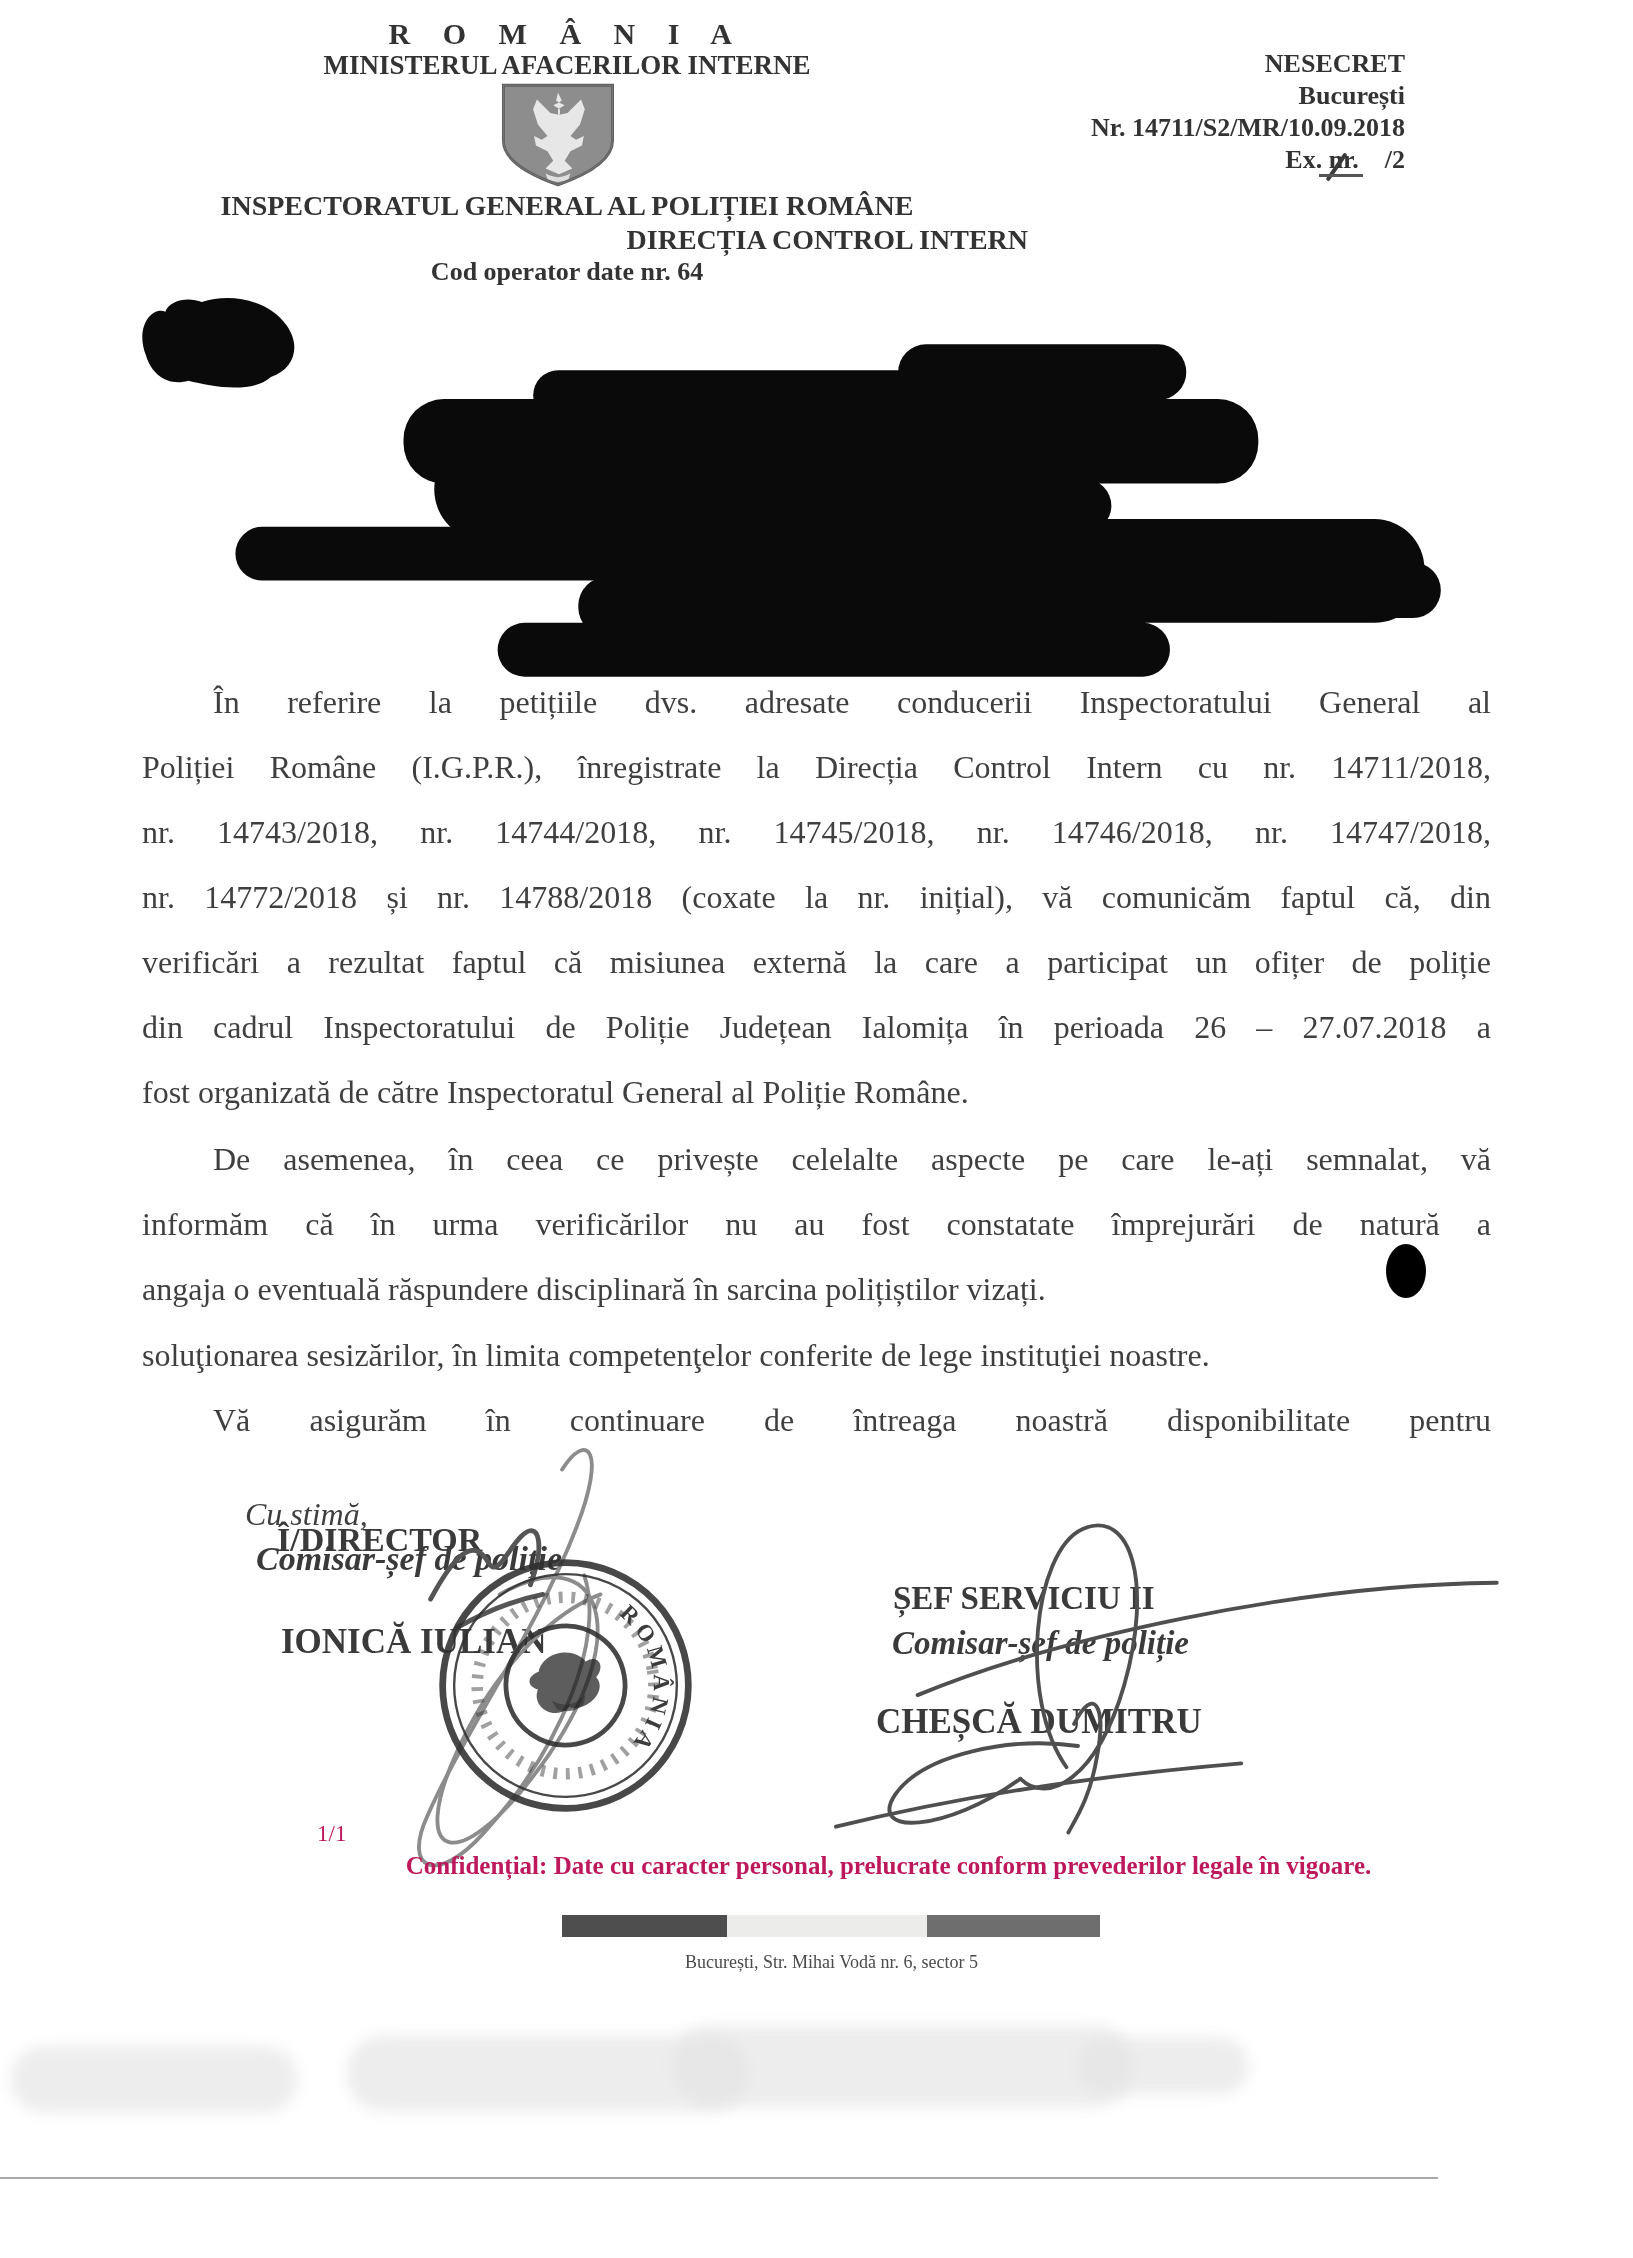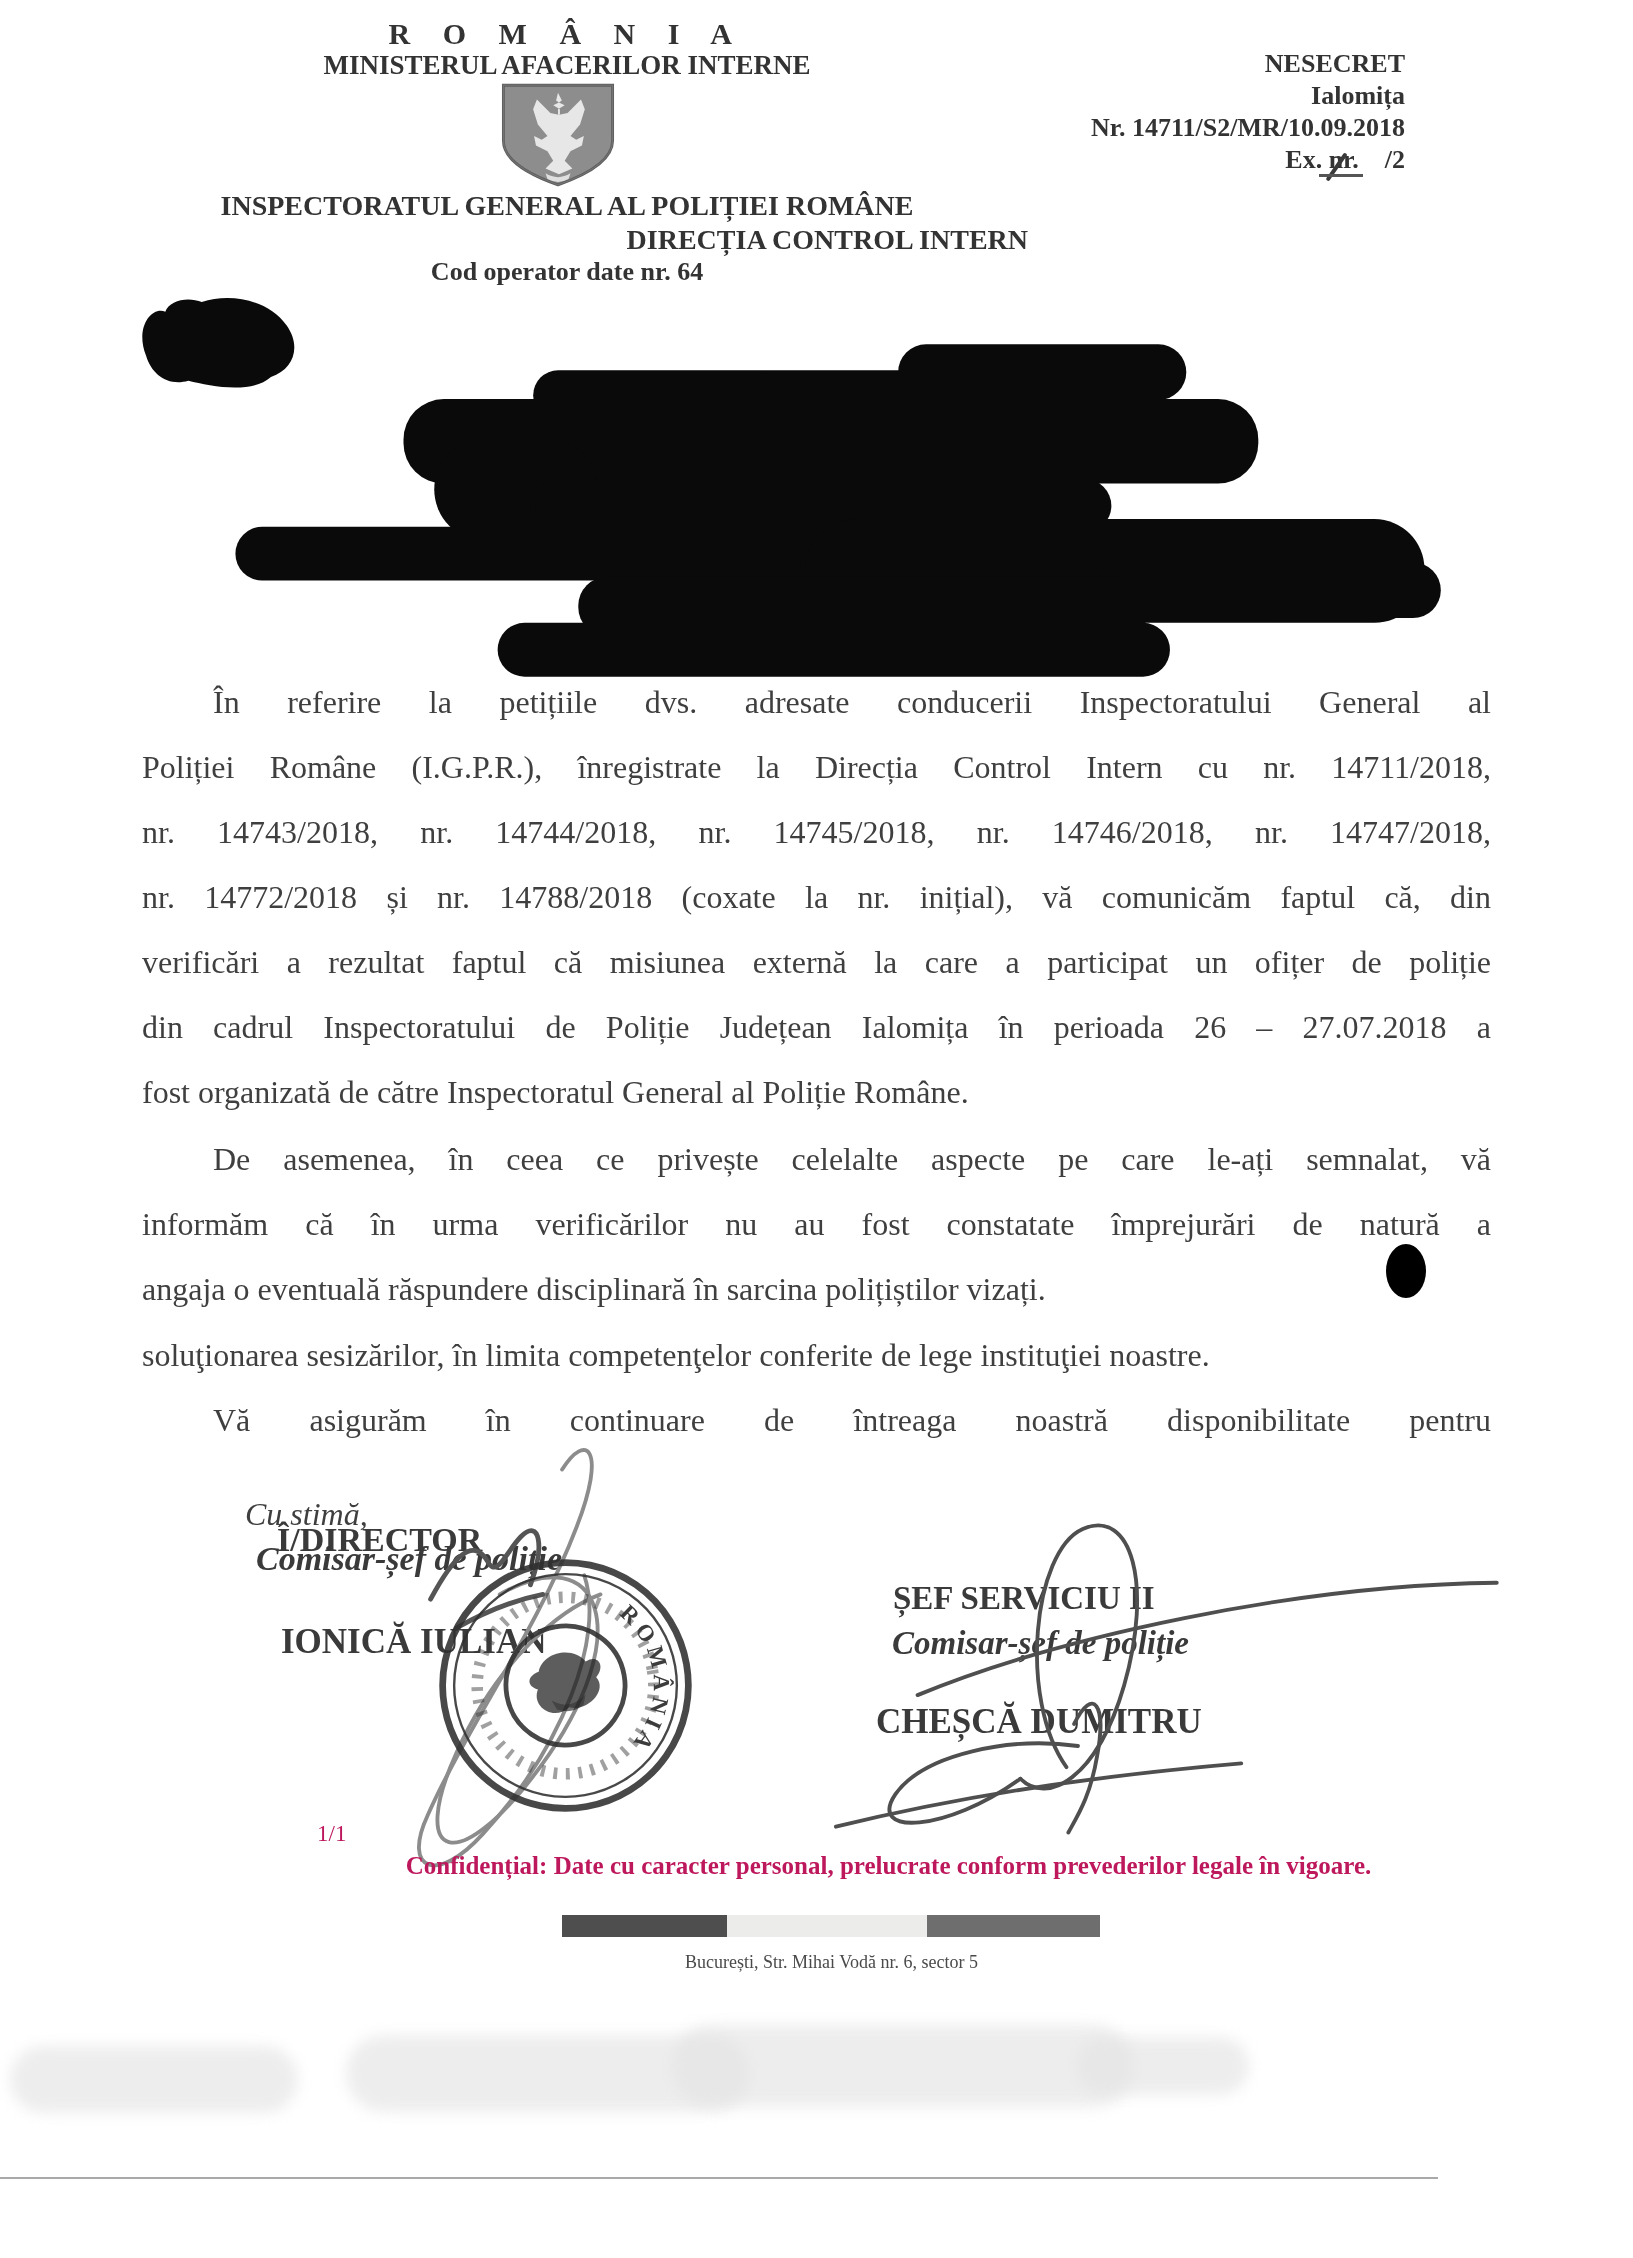--- a/index.html
+++ b/index.html
@@ -64,21 +64,21 @@
       <path d="M58,96 q13,8 26,0 l-2,6 q-11,6 -22,0 z" fill="#e8e8e8" opacity="0.9"></path>
     </svg>
   </div>
 
   <div class="abs h-inspectorate">INSPECTORATUL GENERAL AL POLIȚIEI ROMÂNE</div>
   <div class="abs h-directorate">DIRECȚIA CONTROL INTERN</div>
   <div class="abs h-opcode">Cod operator date nr. 64</div>
 
   <div class="abs h-right">
     <div class="rline">NESECRET</div>
-    <div class="rline">Ialomița</div>
+    <div class="rline">București</div>
     <div class="rline">Nr. 14711/S2/MR/10.09.2018</div>
     <div class="rline ex-line"><span>Ex. nr.</span>&nbsp;&nbsp;&nbsp;&nbsp;<span>/2</span><span class="hand-slash"></span><span class="hand-underline"></span></div>
   </div>
 
   <svg class="abs" style="top:279px;left:0;" width="1633" height="413" viewBox="0 0 1700 430">
     <g fill="#0a0a0a">
       <path d="M152,80 C140,50 158,28 172,34 C176,22 196,18 210,24 C240,14 280,22 298,48 C314,70 306,94 282,102 C262,120 220,112 196,106 C175,112 158,100 152,80 Z"></path>
       <rect x="555" y="95" width="575" height="52" rx="26"></rect>
       <rect x="935" y="68" width="300" height="58" rx="29"></rect>
       <rect x="420" y="125" width="890" height="88" rx="42"></rect>

